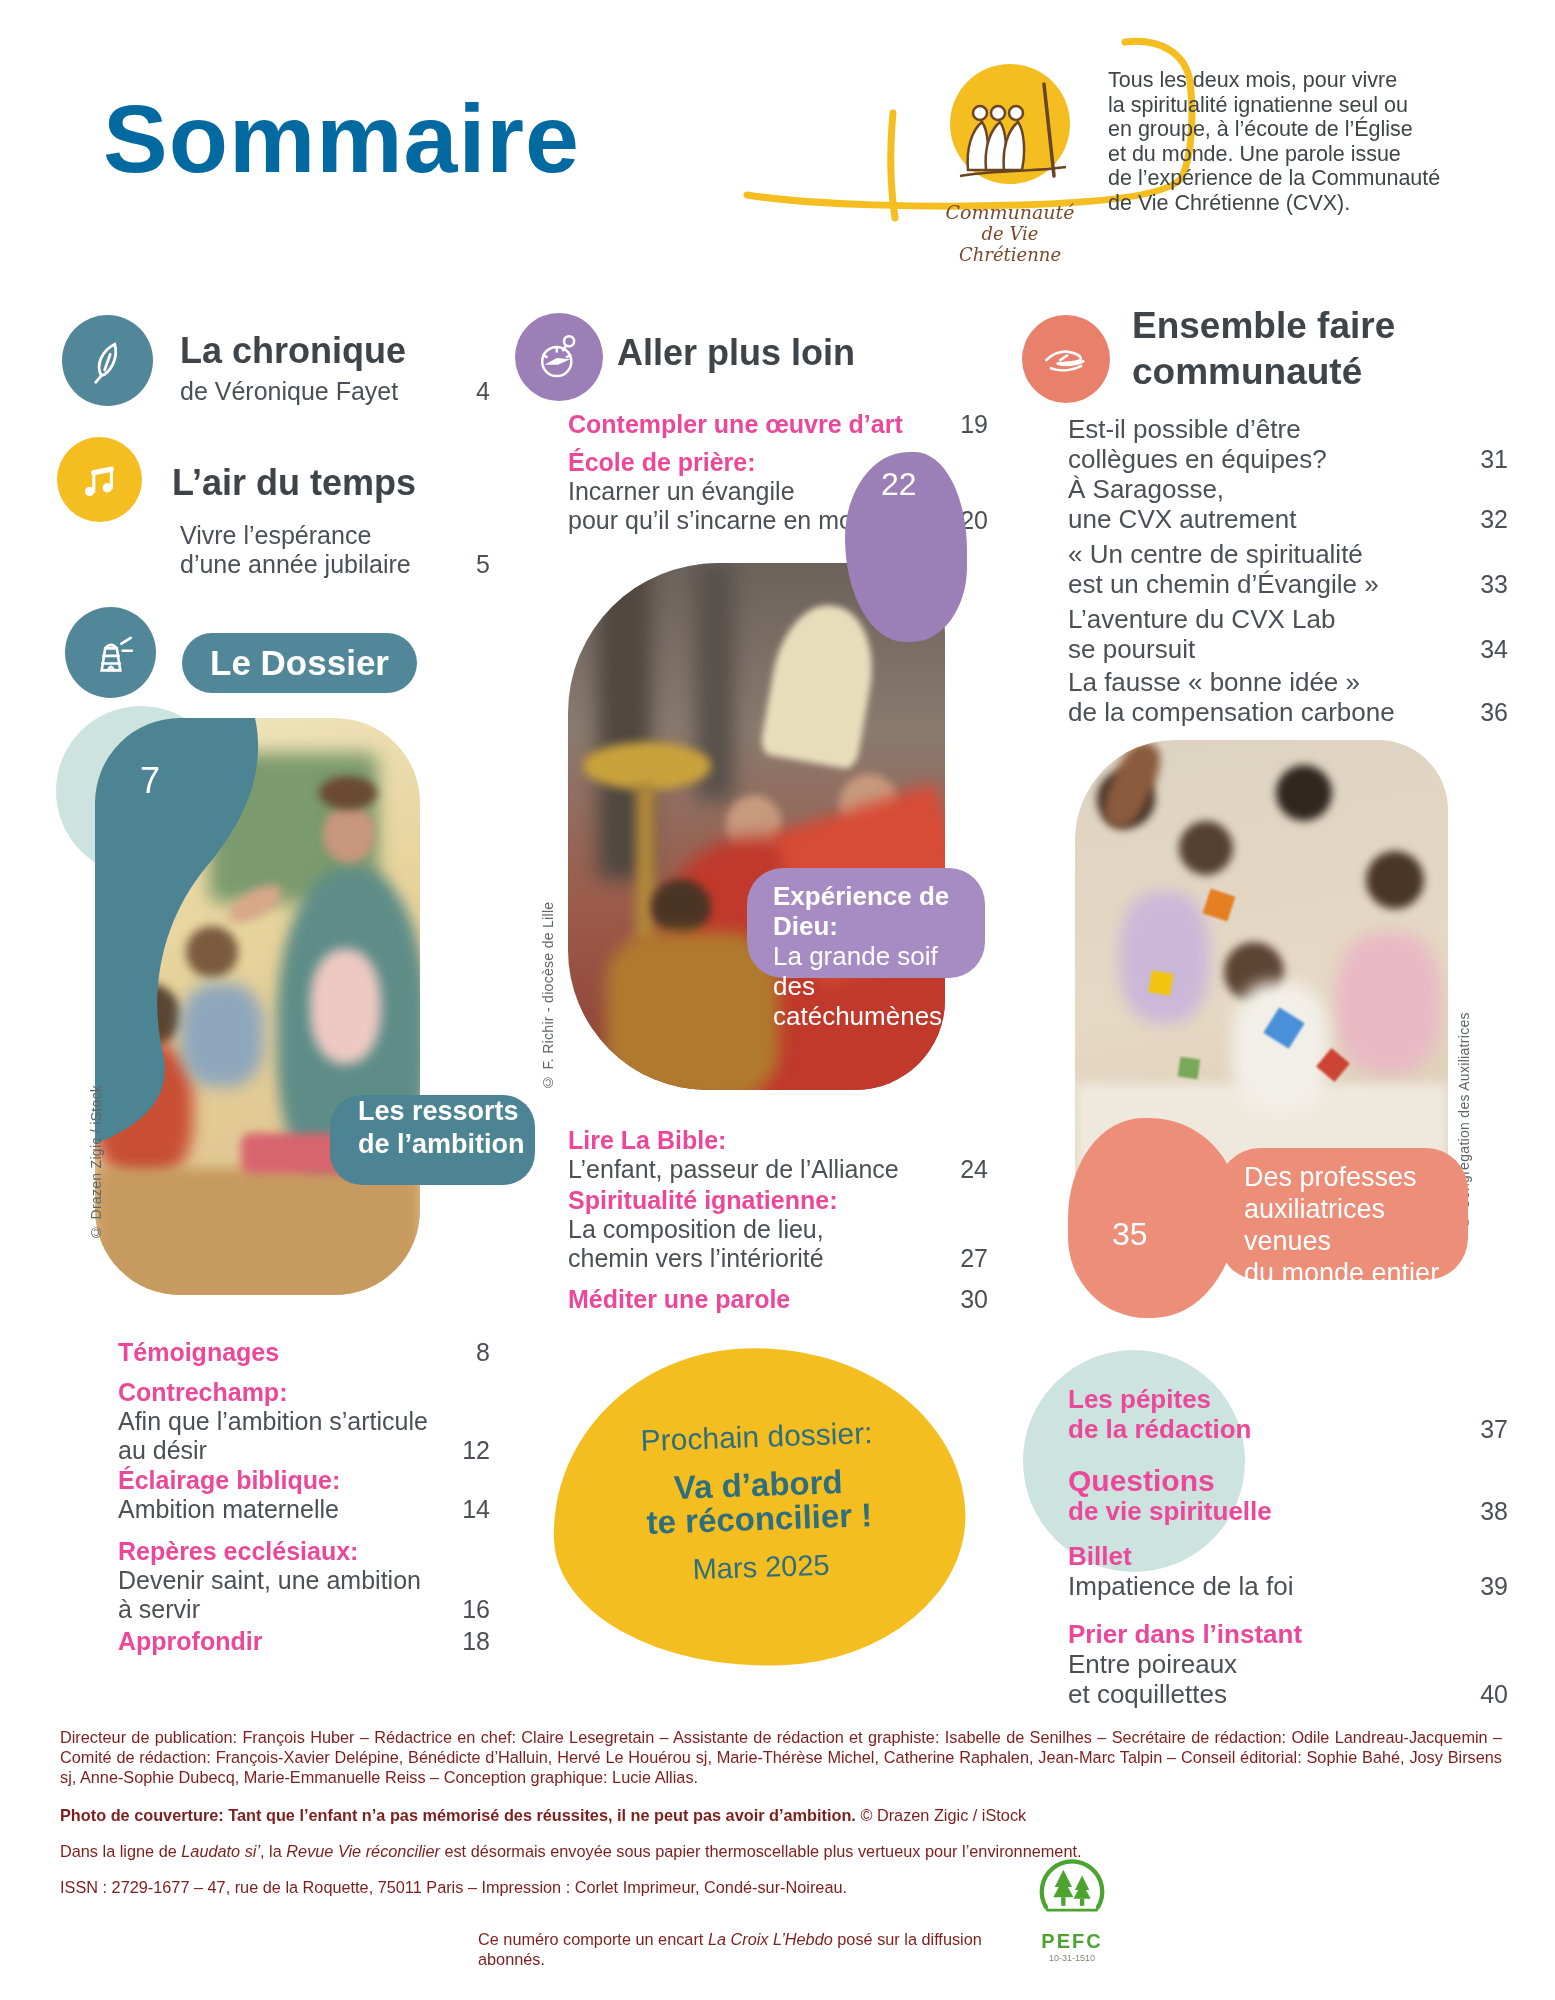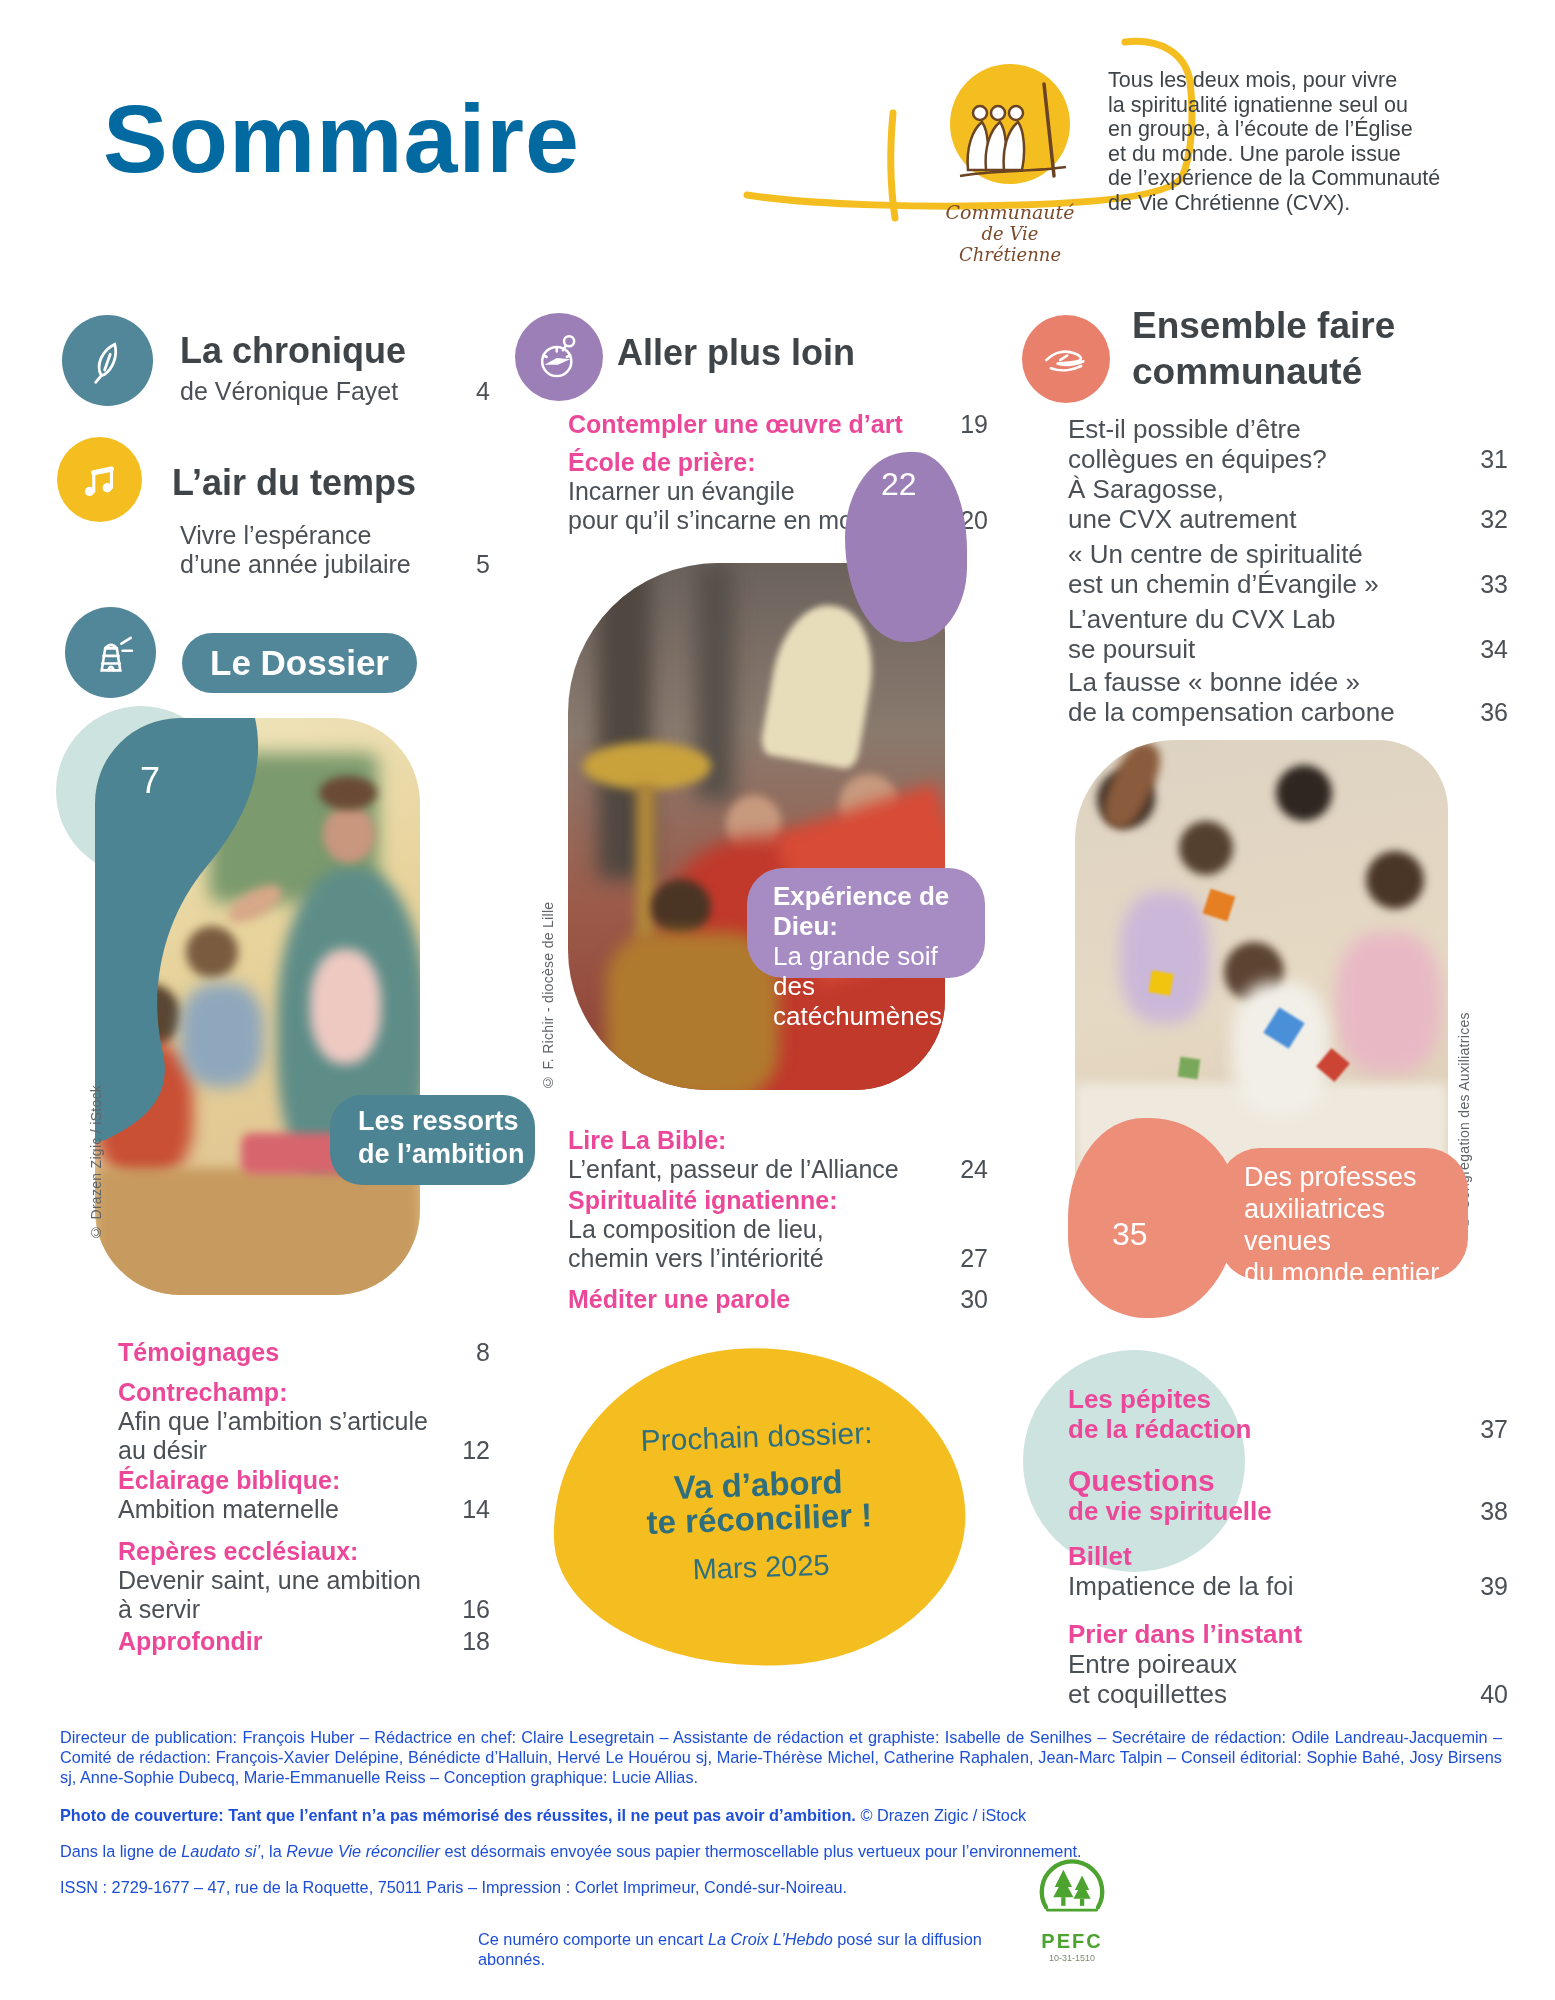--- a/index.html
+++ b/index.html
@@ -14,21 +14,21 @@
   .pg{font-size:25px;line-height:29px;color:#4A5056;flex:0 0 auto;margin-left:8px}
   .pill{background:#528799;color:#fff;border-radius:32px;display:flex;align-items:center;justify-content:center;
         font-size:35px;font-weight:700}
   .circ{border-radius:50%;display:flex;align-items:center;justify-content:center}
   .photo{position:absolute;overflow:hidden}
   .ph{position:absolute;filter:blur(9px)}
   .badge{color:#fff;font-weight:500}
   .bubble{position:absolute;color:#fff;z-index:6}
   .vcred{writing-mode:vertical-rl;transform:rotate(180deg);font-size:14px;color:#5f6468;letter-spacing:.3px;white-space:nowrap}
   .c26{font-size:26px;line-height:30px}
-  .foot{font-size:16.3px;line-height:19.8px;color:#1d4ed8}
+  .foot{font-size:16.3px;line-height:19.8px;color:#7f1d1d}
   .intro-line{display:block;font-size:21.5px;line-height:24.5px;color:#3E4448}
   .script{font-family:"DejaVu Serif","Liberation Serif",serif;font-style:italic;color:#7a4a2b;text-align:center;display:block}
   .blob-text{color:#2F6F7D;text-align:center}
 </style>
 </head>
 <body>
 
 <div class="page">
 
   <div class="abs h1" style="left:103px;top:83px">Sommaire</div>
@@ -130,21 +130,21 @@
     <div class="ph" style="left:26%;top:46%;width:26%;height:18%;background:#8fa7bc;border-radius:40%;filter:blur(8px)"></div>
     <div class="ph" style="left:0;top:78%;width:100%;height:24%;background:#c79a5f;filter:blur(6px)"></div>
     <div class="ph" style="left:45%;top:72%;width:38%;height:7%;background:#d7656e;border-radius:10px;filter:blur(4px)"></div>
     <svg class="abs" style="left:0;top:0" width="325" height="577" viewBox="0 0 325 577">
       <path d="M0 0 L160 0 C172 55 148 105 112 148 C70 198 52 268 68 335 C76 372 58 398 18 418 C10 422 4 424 0 425 Z" fill="#4D8493"></path>
     </svg>
     <div class="abs badge" style="left:45px;top:42px;font-size:36px">7</div>
   </div>
   <div class="abs vcred" style="left:88px;top:1050px;height:190px;z-index:3">© Drazen Zigic / iStock</div>
 
-  <div class="bubble" style="left:330px;top:1095px;width:205px;height:90px;background:#4D8493;border-radius:32px;padding:10px 0 0 28px;box-sizing:border-box">
+  <div class="bubble" style="left:330px;top:1095px;width:205px;height:90px;background:#4D8493;border-radius:32px;padding:0 0 0 28px;box-sizing:border-box">
     <div style="font-weight:700;font-size:27px;line-height:33px">Les ressorts</div>
     <div style="font-weight:700;font-size:27px;line-height:33px">de l’ambition</div>
   </div>
 
   <div class="abs row" style="left:118px;top:1338px;width:372px">
     <span class="body-t bold-t">Témoignages</span>
     <span class="pg">8</span>
   </div>
   <div class="abs row" style="left:118px;top:1378px;width:372px">
     <div>

